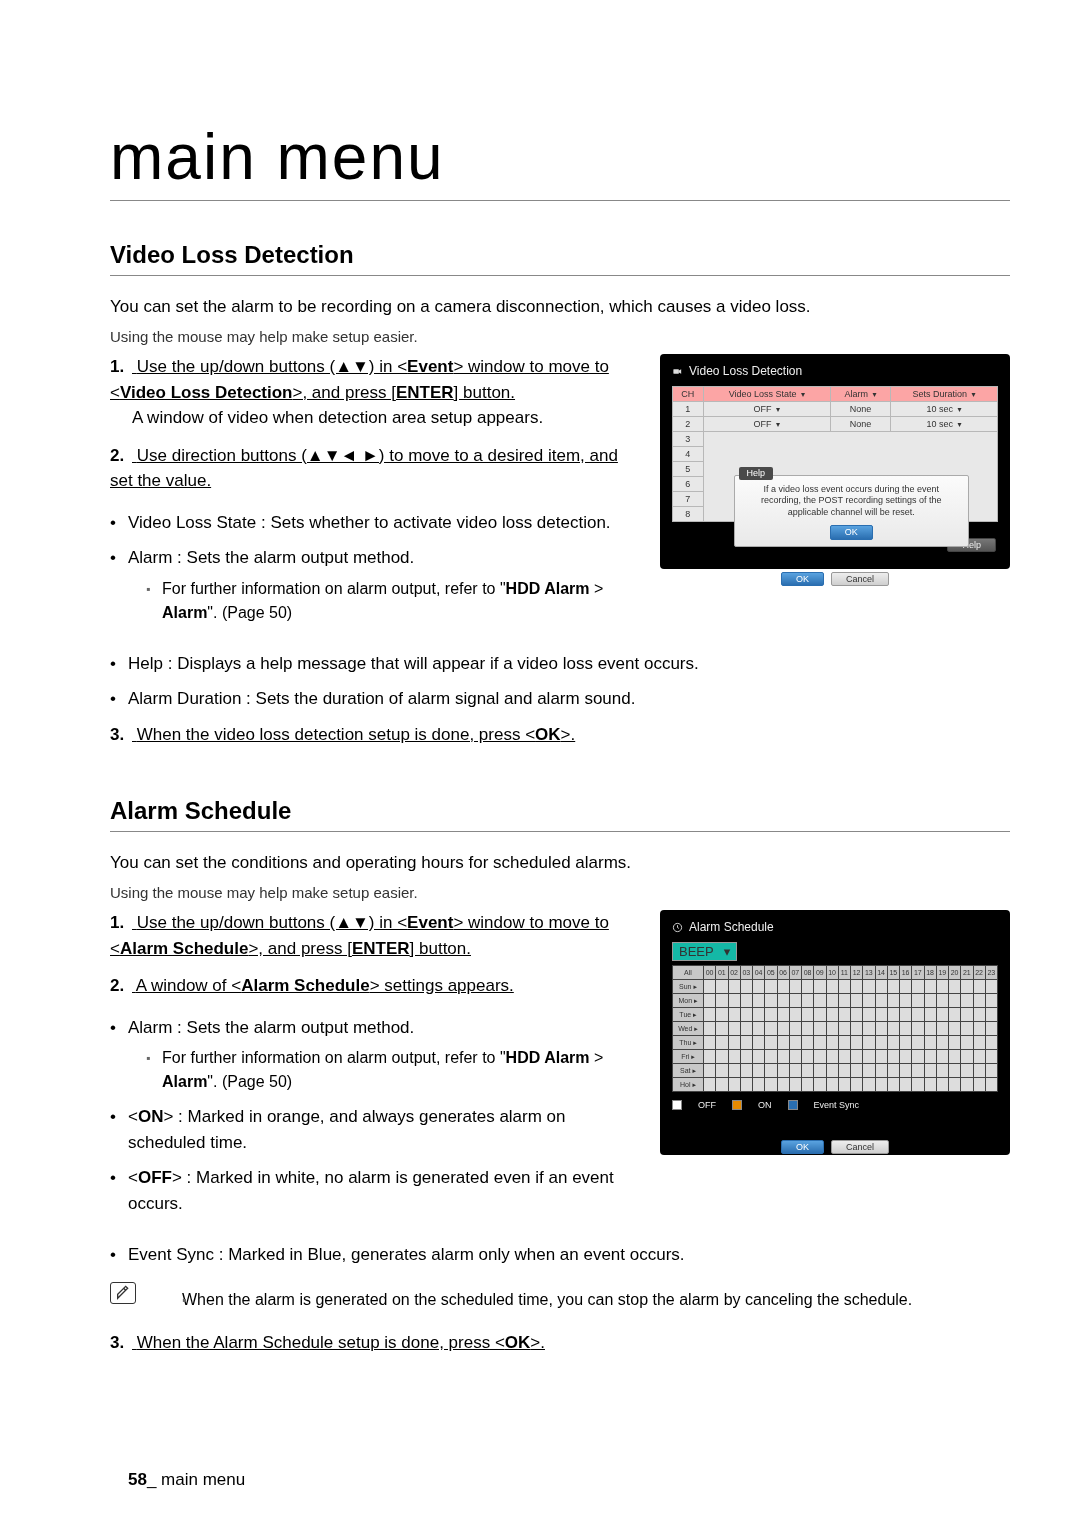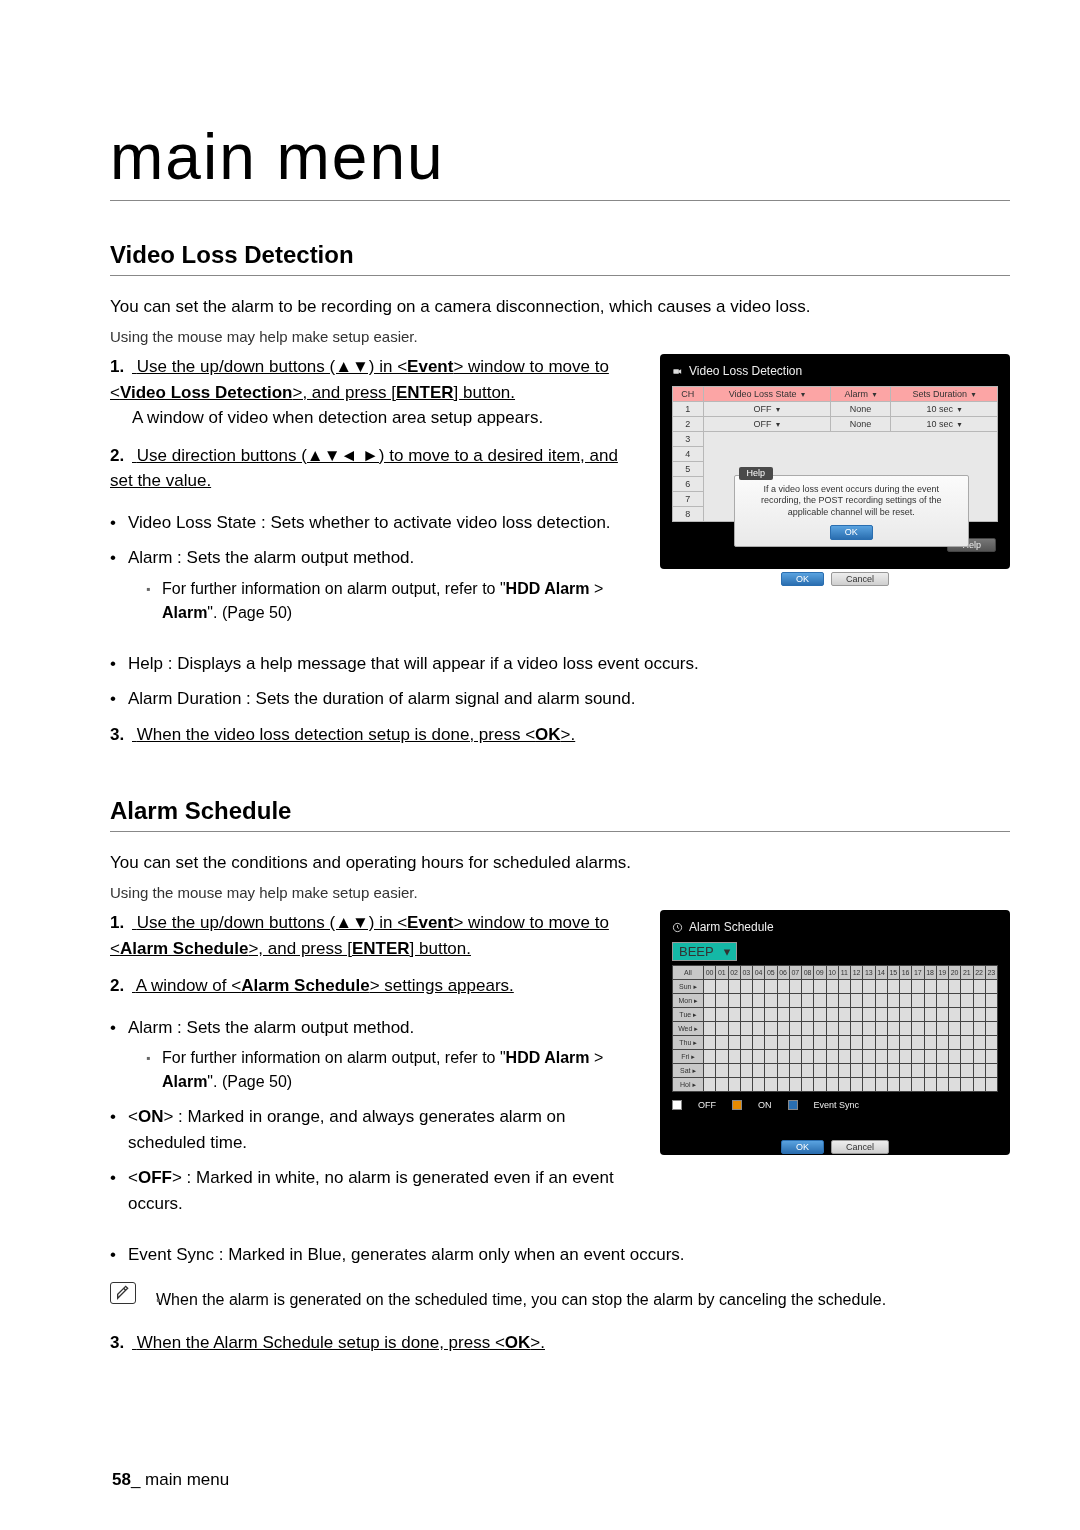--- a/index.html
+++ b/index.html
@@ -37,30 +37,30 @@
   .body-text { flex: 1; }
   ol { list-style: none; text-decoration: underline; }
   ol > li { margin-bottom: 12px; line-height: 1.5; font-size: 17px; }
   .num { font-weight: bold; display: inline-block; min-width: 22px; }
   ul.bullets { list-style: none; margin-top: 16px; }
   ul.bullets > li { position: relative; padding-left: 18px; margin-bottom: 10px; line-height: 1.5; font-size: 17px; }
   ul.bullets > li::before { content: "•"; position: absolute; left: 0; }
   ul.sub { list-style: none; margin-top: 6px; }
   ul.sub > li { position: relative; padding-left: 34px; line-height: 1.5; font-size: 16px; margin-bottom: 4px; }
   ul.sub > li::before { content: "▪"; position: absolute; left: 18px; color: #666; font-size: 12px; top: 3px; }
-  .note-row { display: flex; align-items: flex-start; gap: 2px; margin-top: 14px; margin-bottom: 14px; }
+  .note-row { display: flex; align-items: flex-start; gap: 28px; margin-top: 14px; margin-bottom: 14px; }
   .note-icon {
     width: 26px; height: 22px; border: 1.5px solid #333;
     font-size: 13px; display: flex; align-items: center; justify-content: center;
     border-radius: 3px;
   }
   .note-icon svg { width: 16px; height: 16px; }
   .footer {
     position: absolute;
-    bottom: 40px; left: 112px;
+    bottom: 40px; left: 128px;
     font-size: 17px;
   }
   .footer .pnum { font-weight: bold; }
 
   
   .shot {
     background: #000;
     color: #ccc;
     font-size: 10px;
     border-radius: 4px;

